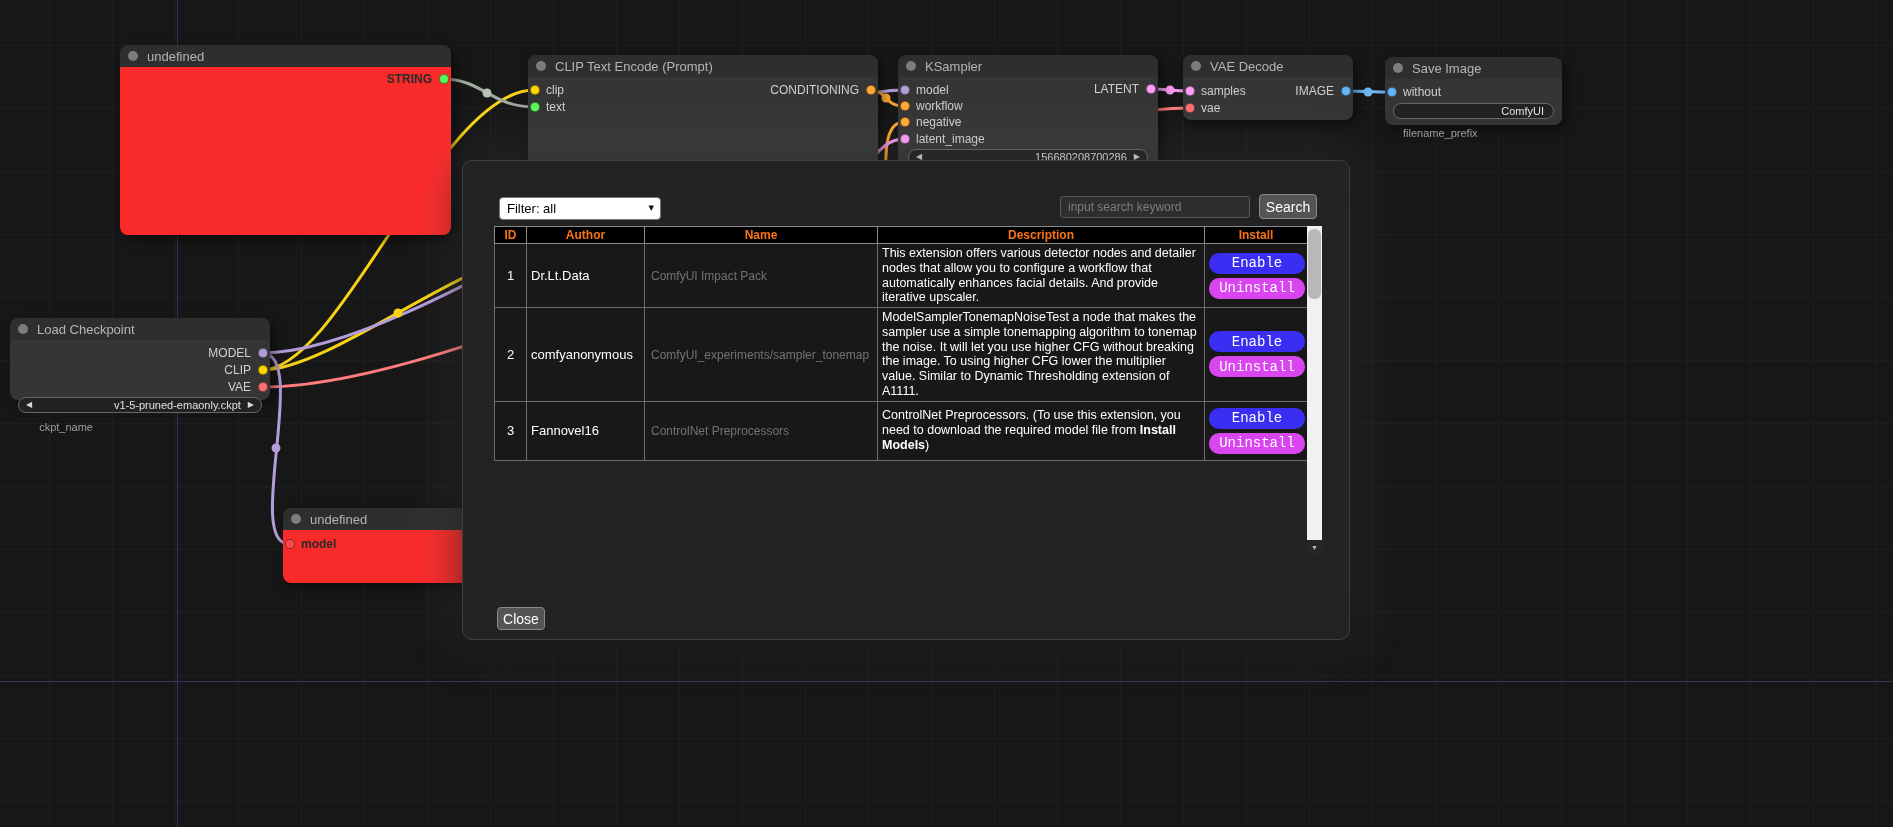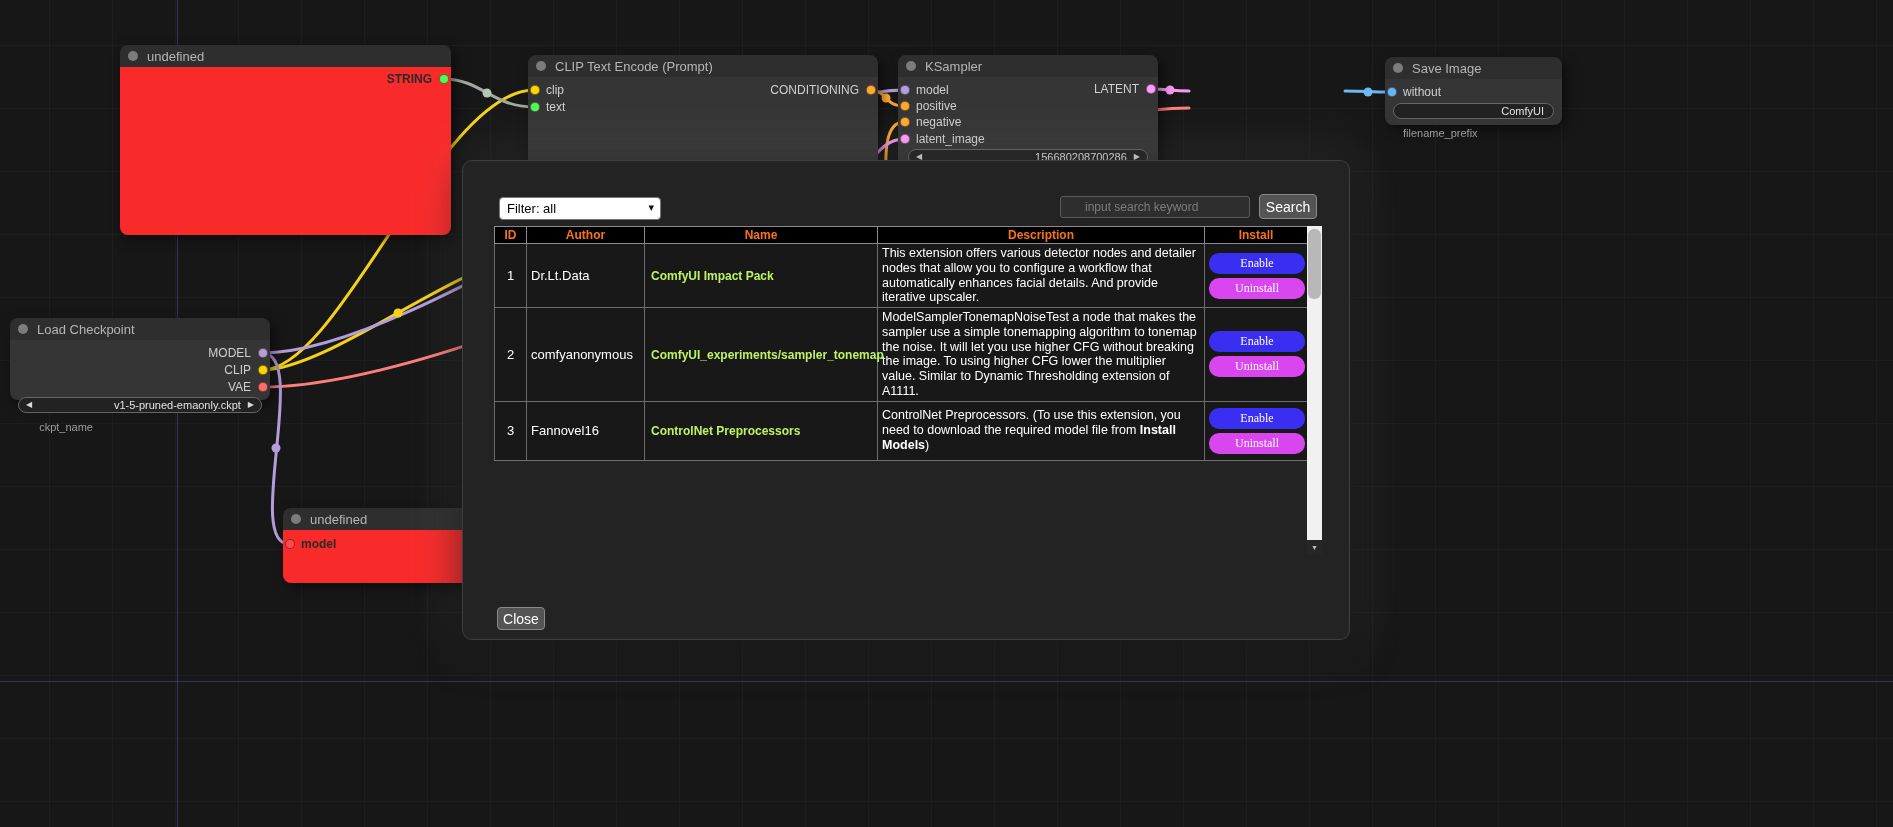--- a/index.html
+++ b/index.html
@@ -70,43 +70,43 @@
 
   .filter-wrap { position:absolute; left:36px; top:36px; width:162px; height:23px; }
   .filter-select { appearance:none; -webkit-appearance:none; width:100%; height:100%;
           background:#fff; color:#000; border:1px solid #777; border-radius:4px;
           font-size:13px; padding:0 20px 0 7px; font-family:"Liberation Sans",sans-serif; }
   .filter-chevron { position:absolute; right:7px; top:4px; color:#111; font-size:11px;
           pointer-events:none; }
 
   .search-input { position:absolute; left:597px; top:35px; width:190px; height:22px;
           background:#2e2e2e; border:1px solid #5a5a5a; border-radius:3px;
-          color:#ddd; font-size:12px; padding:0 24px; font-family:"Liberation Sans",sans-serif; }
+          color:#ddd; font-size:12px; padding:0 7px; font-family:"Liberation Sans",sans-serif; }
   .search-input::placeholder { color:#7d7d7d; }
   .gray-btn { background:#545454; border:1px solid #8a8a8a; border-radius:4px;
           color:#fff; font-size:14px; font-family:"Liberation Sans",sans-serif; cursor:pointer; }
   .search-btn { position:absolute; left:796px; top:33px; width:58px; height:25px; }
   .close-btn  { position:absolute; left:34px; top:446px; width:48px; height:23px; }
 
   .table-wrap { position:absolute; left:31px; top:65px; width:813px; height:328px; }
   table.ext-table { border-collapse:collapse; table-layout:fixed; width:813px; }
   .ext-table th { background:#000; color:#f97316; font-size:12px; font-weight:bold;
           border:1px solid #8a8a8a; height:17px; padding:0 2px; }
   .ext-table td { background:#181818; color:#fff; border:1px solid #6c6c6c;
           font-size:13px; vertical-align:middle; padding:2px 4px; }
   .col-id { width:32px; } .col-author { width:118px; } .col-name { width:233px; }
   .col-desc { width:327px; } .col-install { width:103px; }
   td.td-id { text-align:center; }
   td.td-name { padding-left:6px; }
-  .ext-link { color:#bef264; font-weight:bold; font-size:12px; text-decoration:none; cursor:pointer; }
+  .ext-link { color:#737373; font-weight:normal; font-size:12px; text-decoration:none; cursor:pointer; }
   td.td-desc { font-size:12.5px; line-height:1.18; padding:2px 4px; }
   td.td-install { text-align:center; }
   .btn-enable, .btn-uninstall { display:block; width:96px; height:21px; margin:4px auto;
-          border:none; border-radius:10px; color:#fff; font-size:12px;
-          font-family:Liberation Serif, serif; cursor:pointer; }
+          border:none; border-radius:10px; color:#fff; font-size:14px;
+          font-family:Liberation Mono, monospace; cursor:pointer; }
   .btn-enable { background:#3a2ef2; }
   .btn-uninstall { background:#d946ef; }
 
   .fake-scrollbar { position:absolute; left:844px; top:65px; width:15px; height:328px;
           background:#f1f1f1; }
   .scroll-thumb { position:absolute; left:1px; top:3px; width:13px; height:70px;
           background:#b8b8b8; border-radius:6px; }
   .scroll-down { position:absolute; left:0; bottom:0; width:15px; height:14px;
           background:#262626; color:#bdbdbd; font-size:7px; text-align:center; line-height:15px; }
 </style>
@@ -175,21 +175,21 @@
       <span class="collapse-dot"></span>
       <span class="node-title">KSampler</span>
     </div>
     <div class="node-body"></div>
     <div class="slot in" style="top:28px">
       <span class="dot" style="background:#b39ddb"></span>
       <span class="lbl">model</span>
     </div>
     <div class="slot in" style="top:44px">
       <span class="dot" style="background:#ffa931"></span>
-      <span class="lbl">positive</span>
+      <span class="lbl">workflow</span>
     </div>
     <div class="slot in" style="top:60px">
       <span class="dot" style="background:#ffa931"></span>
       <span class="lbl">negative</span>
     </div>
     <div class="slot in" style="top:77px">
       <span class="dot" style="background:#ff9cf9"></span>
       <span class="lbl">latent_image</span>
     </div>
     <div class="slot out" style="top:27px">
@@ -197,20 +197,39 @@
       <span class="dot" style="background:#ff9cf9"></span>
     </div>
     <div class="widget" style="left:10px;right:10px;top:94px">
       <span class="warr">◀</span>
       <span class="wlabel">seed</span>
       <span class="wvalue">156680208700286</span>
       <span class="warr">▶</span>
     </div>
   </div>
 
+  <div class="node" style="left:1183px;top:55px;width:170px;height:65px">
+    <div class="node-header">
+      <span class="collapse-dot"></span>
+      <span class="node-title">VAE Decode</span>
+    </div>
+    <div class="node-body"></div>
+    <div class="slot in" style="top:29px">
+      <span class="dot" style="background:#ff9cf9"></span>
+      <span class="lbl">samples</span>
+    </div>
+    <div class="slot in" style="top:46px">
+      <span class="dot" style="background:#ff6e6e"></span>
+      <span class="lbl">vae</span>
+    </div>
+    <div class="slot out" style="top:29px">
+      <span class="lbl">IMAGE</span>
+      <span class="dot" style="background:#64b5f6"></span>
+    </div>
+  </div>
 
   <div class="node" style="left:1385px;top:57px;width:177px;height:68px">
     <div class="node-header">
       <span class="collapse-dot"></span>
       <span class="node-title">Save Image</span>
     </div>
     <div class="node-body"></div>
     <div class="slot in" style="top:28px">
       <span class="dot" style="background:#64b5f6"></span>
       <span class="lbl">without</span>

